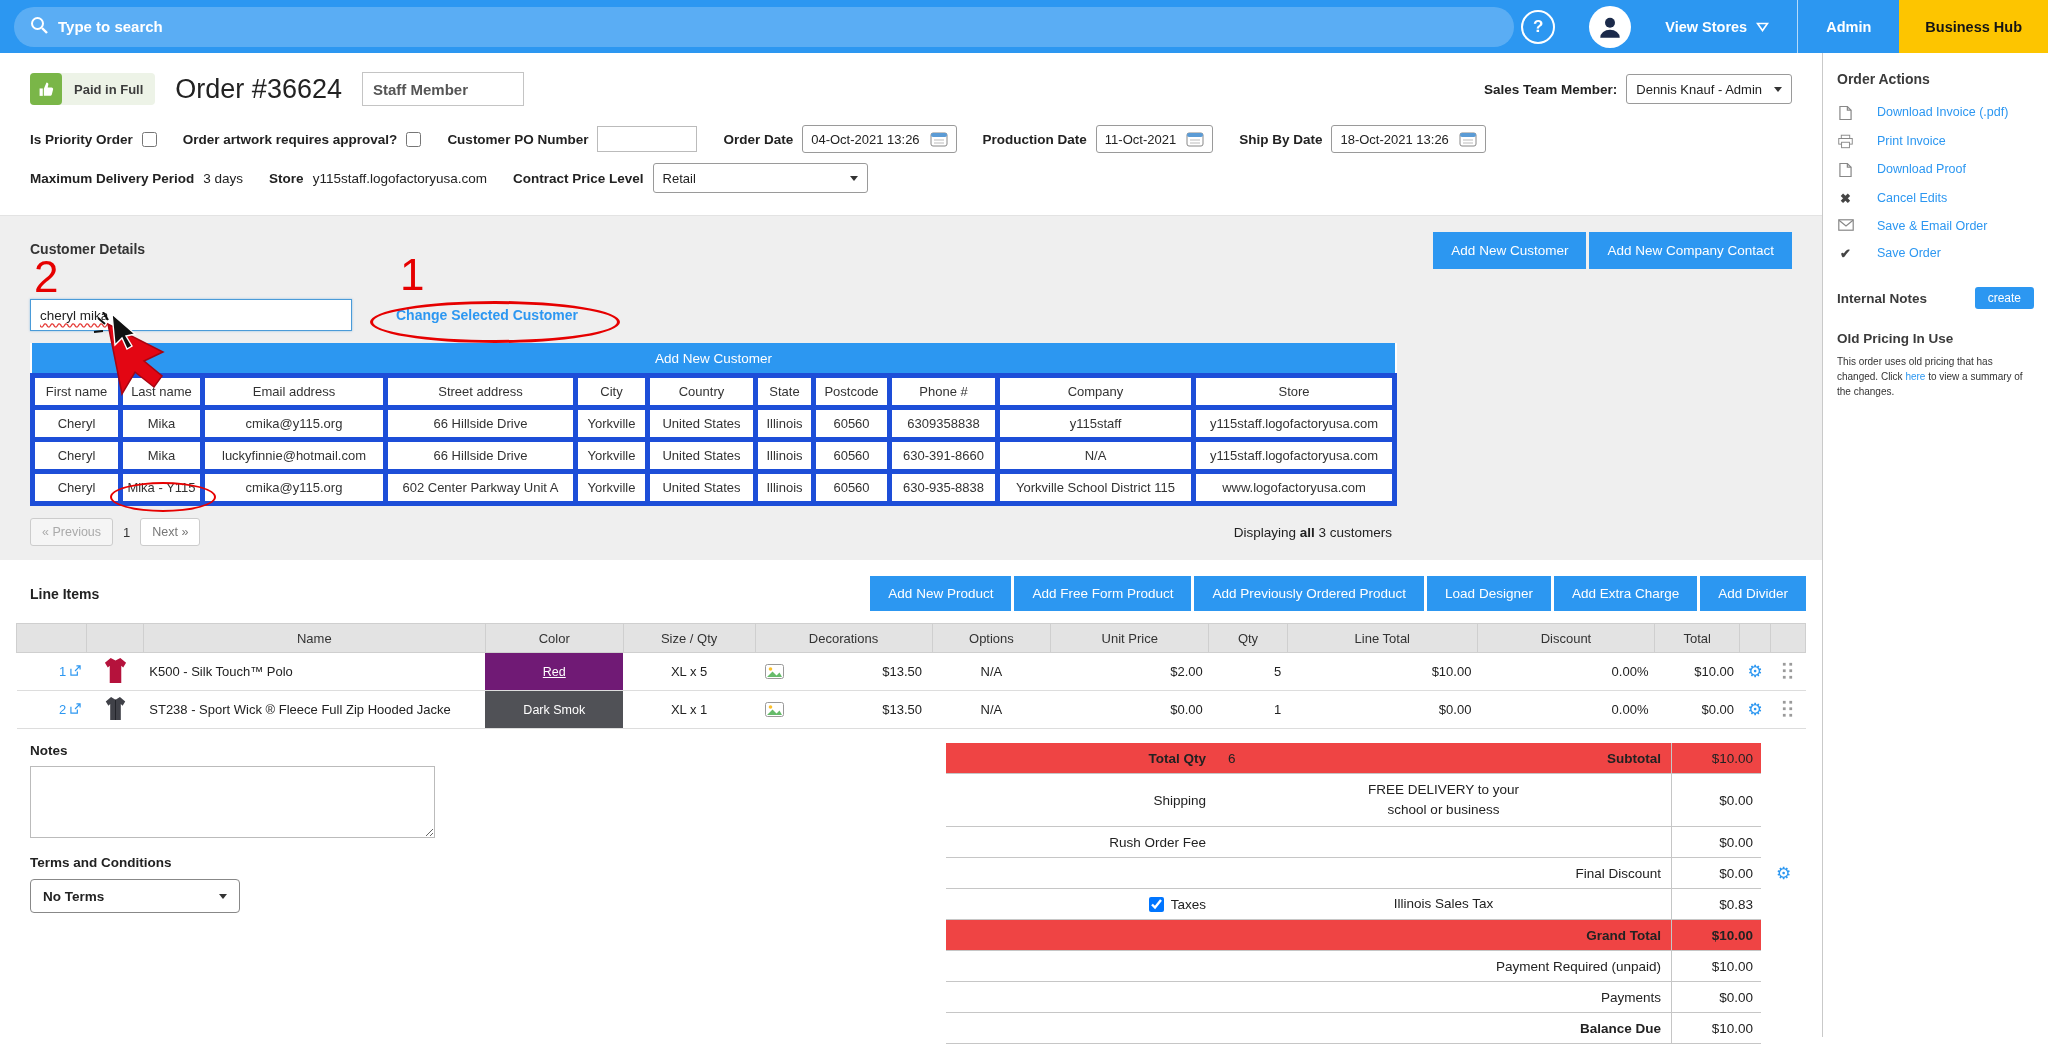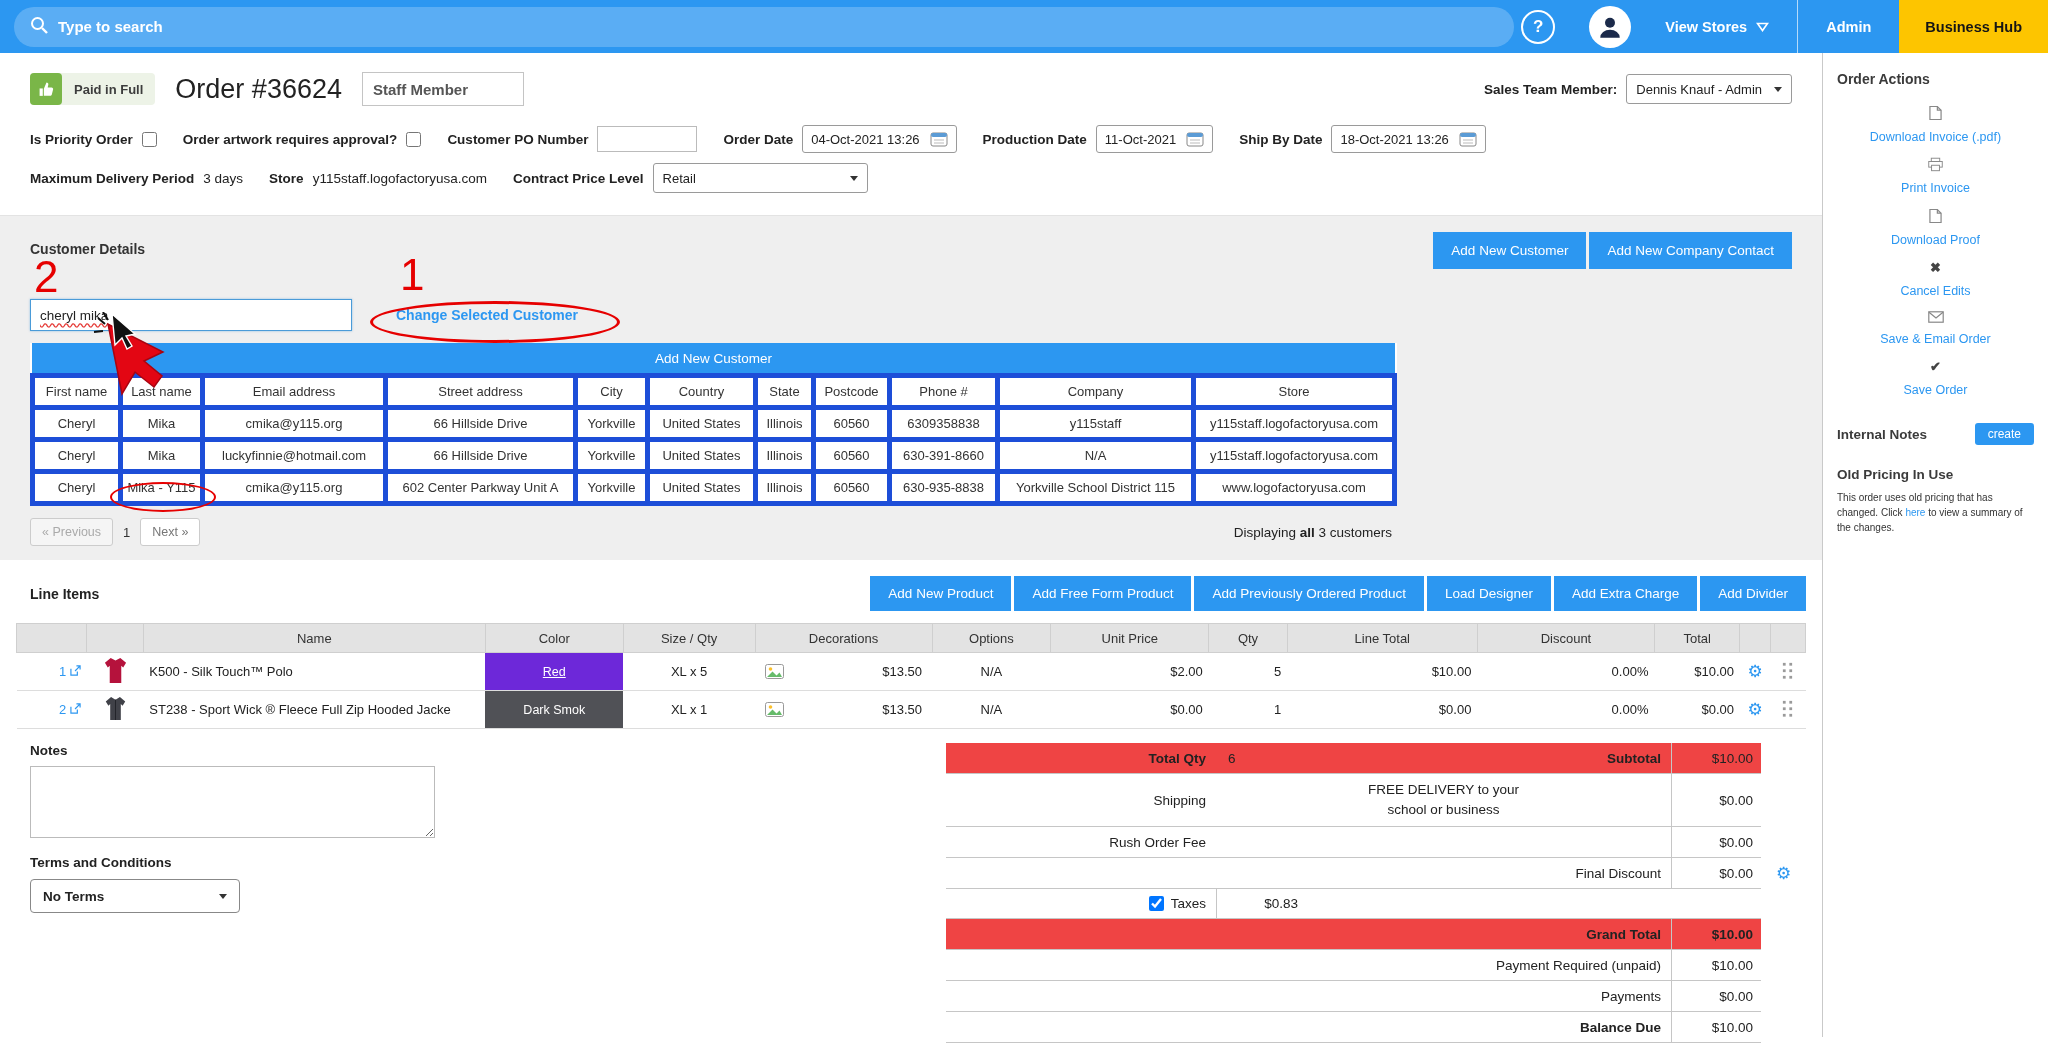--- a/index.html
+++ b/index.html
@@ -98,21 +98,21 @@
   .t-b { flex:1; display:flex; align-items:center; min-height:inherit; }
   .t-b .bleft { margin-left:12px; }
   .t-b .bcenter { flex:1; text-align:center; line-height:1.5; }
   .t-b .bright { margin-left:auto; padding-right:10px; }
   .t-amt { width:90px; border-left:1px solid #c6c6c6; align-self:stretch; display:flex; align-items:center; justify-content:flex-end; padding-right:8px; }
   .t-side { width:45px; display:flex; align-items:center; justify-content:center; }
   .b { font-weight:700; }
 
   
   .sb-title { font-weight:700; font-size:14px; color:#3b3b3b; margin-bottom:18px; }
-  .sb-item { display:flex; align-items:center; gap:9px; margin-bottom:13px; cursor:pointer;flex-direction:column; }
+  .sb-item { display:flex; gap:23px; margin-bottom:13px; cursor:pointer; }
   .sb-icon { width:17px; display:flex; justify-content:center; color:#555; font-size:13px; }
   .sb-lbl { color:#2c97f1; font-size:12.5px; }
   .in-row { display:flex; align-items:center; justify-content:space-between; margin-top:26px; }
   .in-title { font-weight:700; font-size:13.5px; color:#3b3b3b; }
   .create-btn { background:#2c97f1; color:#fff; border:none; border-radius:3px; font-size:12px; padding:4px 13px; cursor:pointer; font-family:inherit; }
   .op-title { font-weight:700; font-size:13.5px; color:#3b3b3b; margin-top:22px; }
   .op-text { margin-top:8px; font-size:10px; color:#333; line-height:1.5; }
   .op-text a { color:#2c97f1; text-decoration:none; cursor:pointer; }
 
   
@@ -409,21 +409,21 @@
                     <path d="M7 1 H11 V5 M11 1 L5.5 6.5" fill="none" stroke="#2c97f1" stroke-width="1.3"></path>
                   </svg>
               </td>
               <td class="ac">
                 <svg width="25" height="29" viewBox="0 0 26 30">
                     <path d="M8 2 L13 4.5 L18 2 L24 7 L21 12 L19 10 L19 28 L7 28 L7 10 L5 12 L2 7 Z" fill="#b5123c"></path>
                   </svg>
               </td>
               <td class="al">K500 - Silk Touch™ Polo</td>
               <td class="swatch-td">
-                <div class="swatch" style="background-color: #6d28d9; text-decoration: underline;">Red</div>
+                <div class="swatch" style="background-color: #701a75; text-decoration: underline;">Red</div>
               </td>
               <td class="ac">XL x 5</td>
               <td>
                 <div class="dec-inner">
                   <svg width="19" height="15" viewBox="0 0 19 15">
                       <rect x="0.5" y="0.5" width="18" height="14" rx="2" fill="#fff" stroke="#999"></rect>
                       <circle cx="5.5" cy="5" r="1.8" fill="#fbc02d"></circle>
                       <path d="M2 13 L7.5 7.5 L11.5 11.5 L14.5 8.5 L17 13 Z" fill="#66bb6a"></path>
                     </svg>
                   <span>$13.50</span>
@@ -531,20 +531,23 @@
             <div class="t-side">
                 <span class="gear">⚙</span>
               </div>
           </div>
           <div class="t-row">
             <div class="t-main">
               <div class="t-a">
                 <input type="checkbox" class="chk" checked="true" style="">
                 <span>Taxes</span>
               </div>
+              <div class="t-b">
+                  <span class="bcenter">Illinois Sales Tax</span>
+                </div>
               <div class="t-amt">$0.83</div>
             </div>
             <div class="t-side"></div>
           </div>
           <div class="t-row">
             <div class="t-main gray">
               <div class="t-a"></div>
               <div class="t-b">
                   <span class="bright b">Grand Total</span>
                 </div>

